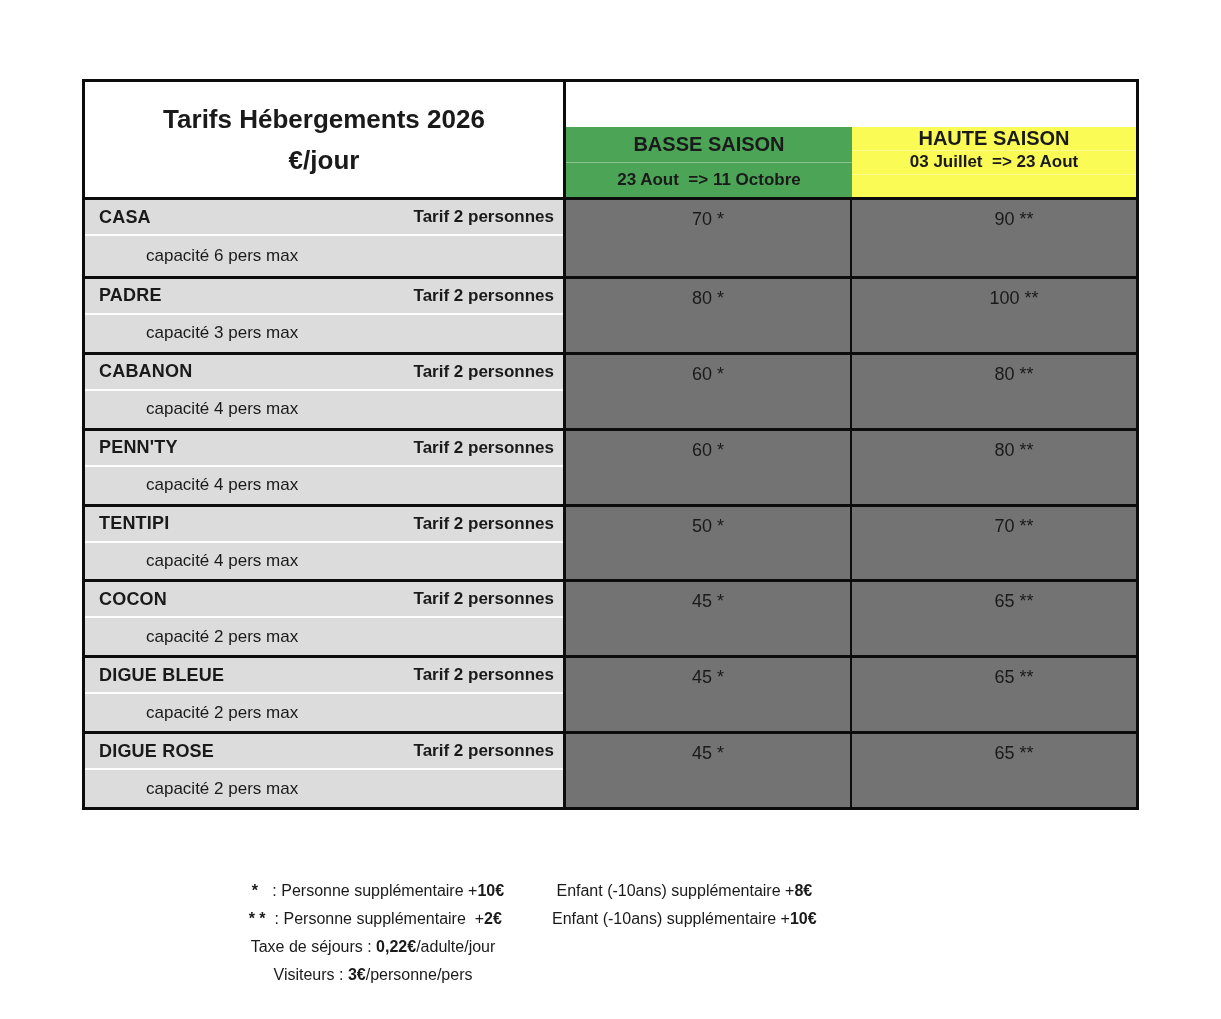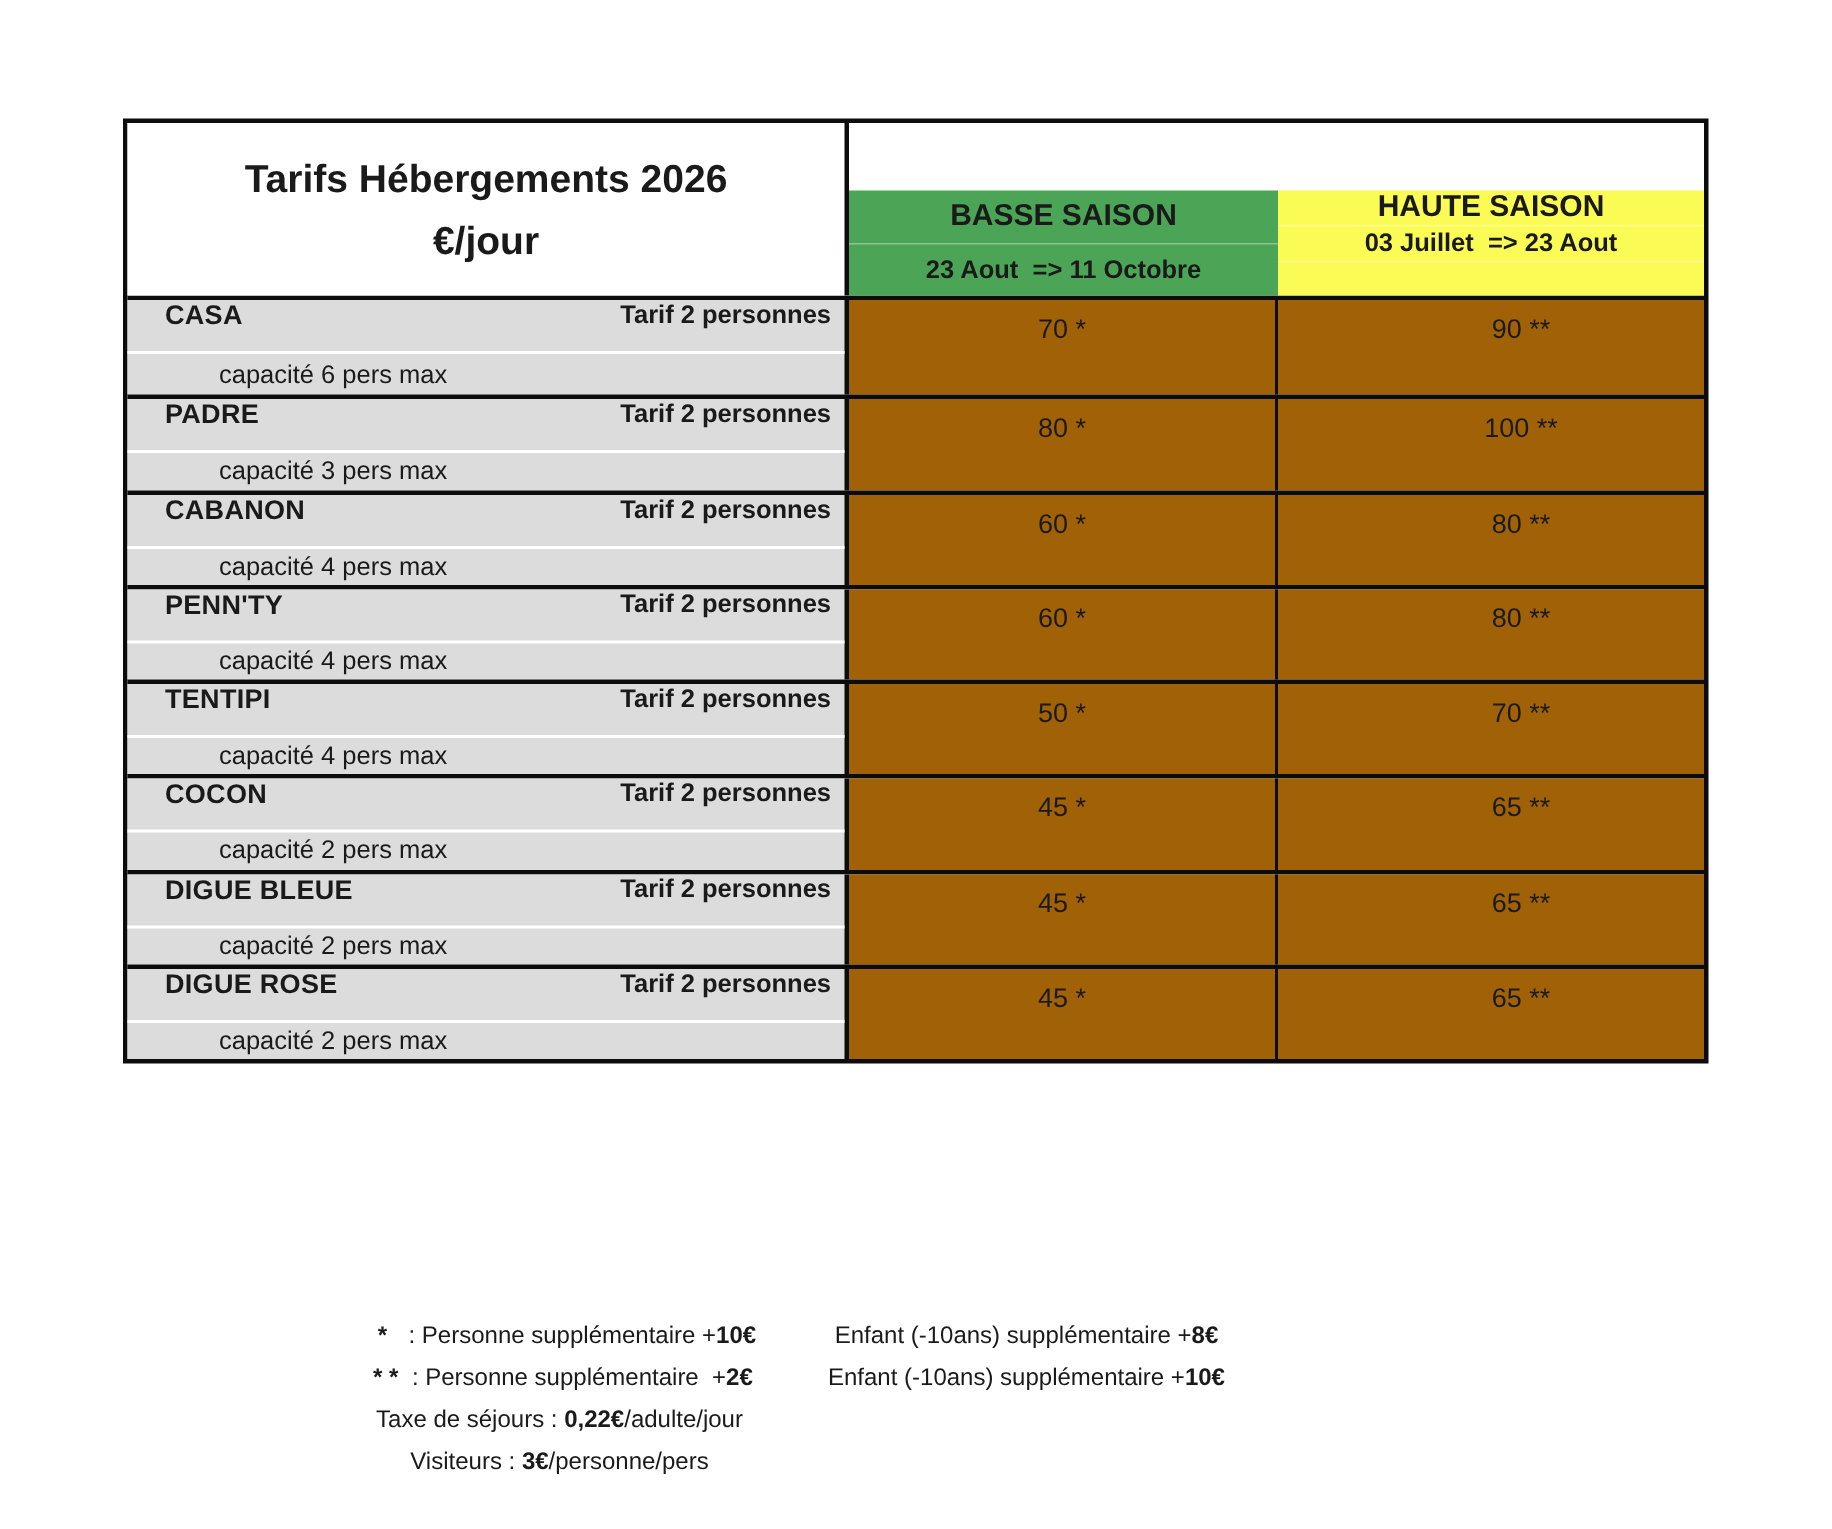--- a/index.html
+++ b/index.html
@@ -12,21 +12,21 @@
   html,body{margin:0;padding:0;}
   body{
     width:1221px;height:1019px;
     background:#ffffff;
     font-family:"Liberation Sans", sans-serif;
     color:#1a1a1a;
     position:relative;
   }
   .tariff-table{
     position:absolute;left:82px;top:79px;
-    width:1057px;height:630px;
+    width:1057px;height:731px;
     border:3px solid var(--border);
     display:flex;flex-direction:column;
     background:#fff;
   }
   
   .header-row{
     flex:0 0 118px;
     display:flex;
     border-bottom:3px solid var(--border);
   }
@@ -63,37 +63,37 @@
   .row-group + .row-group{border-top:3px solid var(--border);}
   .cell-left{
     width:481px;
     border-right:3px solid var(--border);
     background:var(--rowgray);
     display:flex;flex-direction:column;
   }
   .name-row{
     flex:0 0 36px;
     border-bottom:2px solid #ffffff;
-    display:flex;justify-content:space-between;
-    padding:0 9px 0 25px;
+    display:flex;align-items:center;justify-content:space-between;
+    padding:0 9px 0 14px;
   }
   .acc-name{font-size:18px;font-weight:bold;letter-spacing:0.2px;}
   .tarif-label{font-size:17px;font-weight:bold;}
   .cap-row{
     flex:1 1 auto;
     display:flex;align-items:center;
     padding-left:13px;
     font-size:17px;
     margin-left:48px;
   }
   .cell-price{
     text-align:center;
     padding-top:9px;
     font-size:18px;
-    background:#a16207;
+    background:#737373;
   }
   .cell-basse{width:286px;border-right:2px solid var(--border);}
   .cell-haute{flex:1;padding-left:40px;}
   
   .notes{
     position:absolute;left:194px;top:877px;
     font-size:16px;
     display:grid;
     grid-template-columns:358px auto;
     grid-auto-rows:28px;

